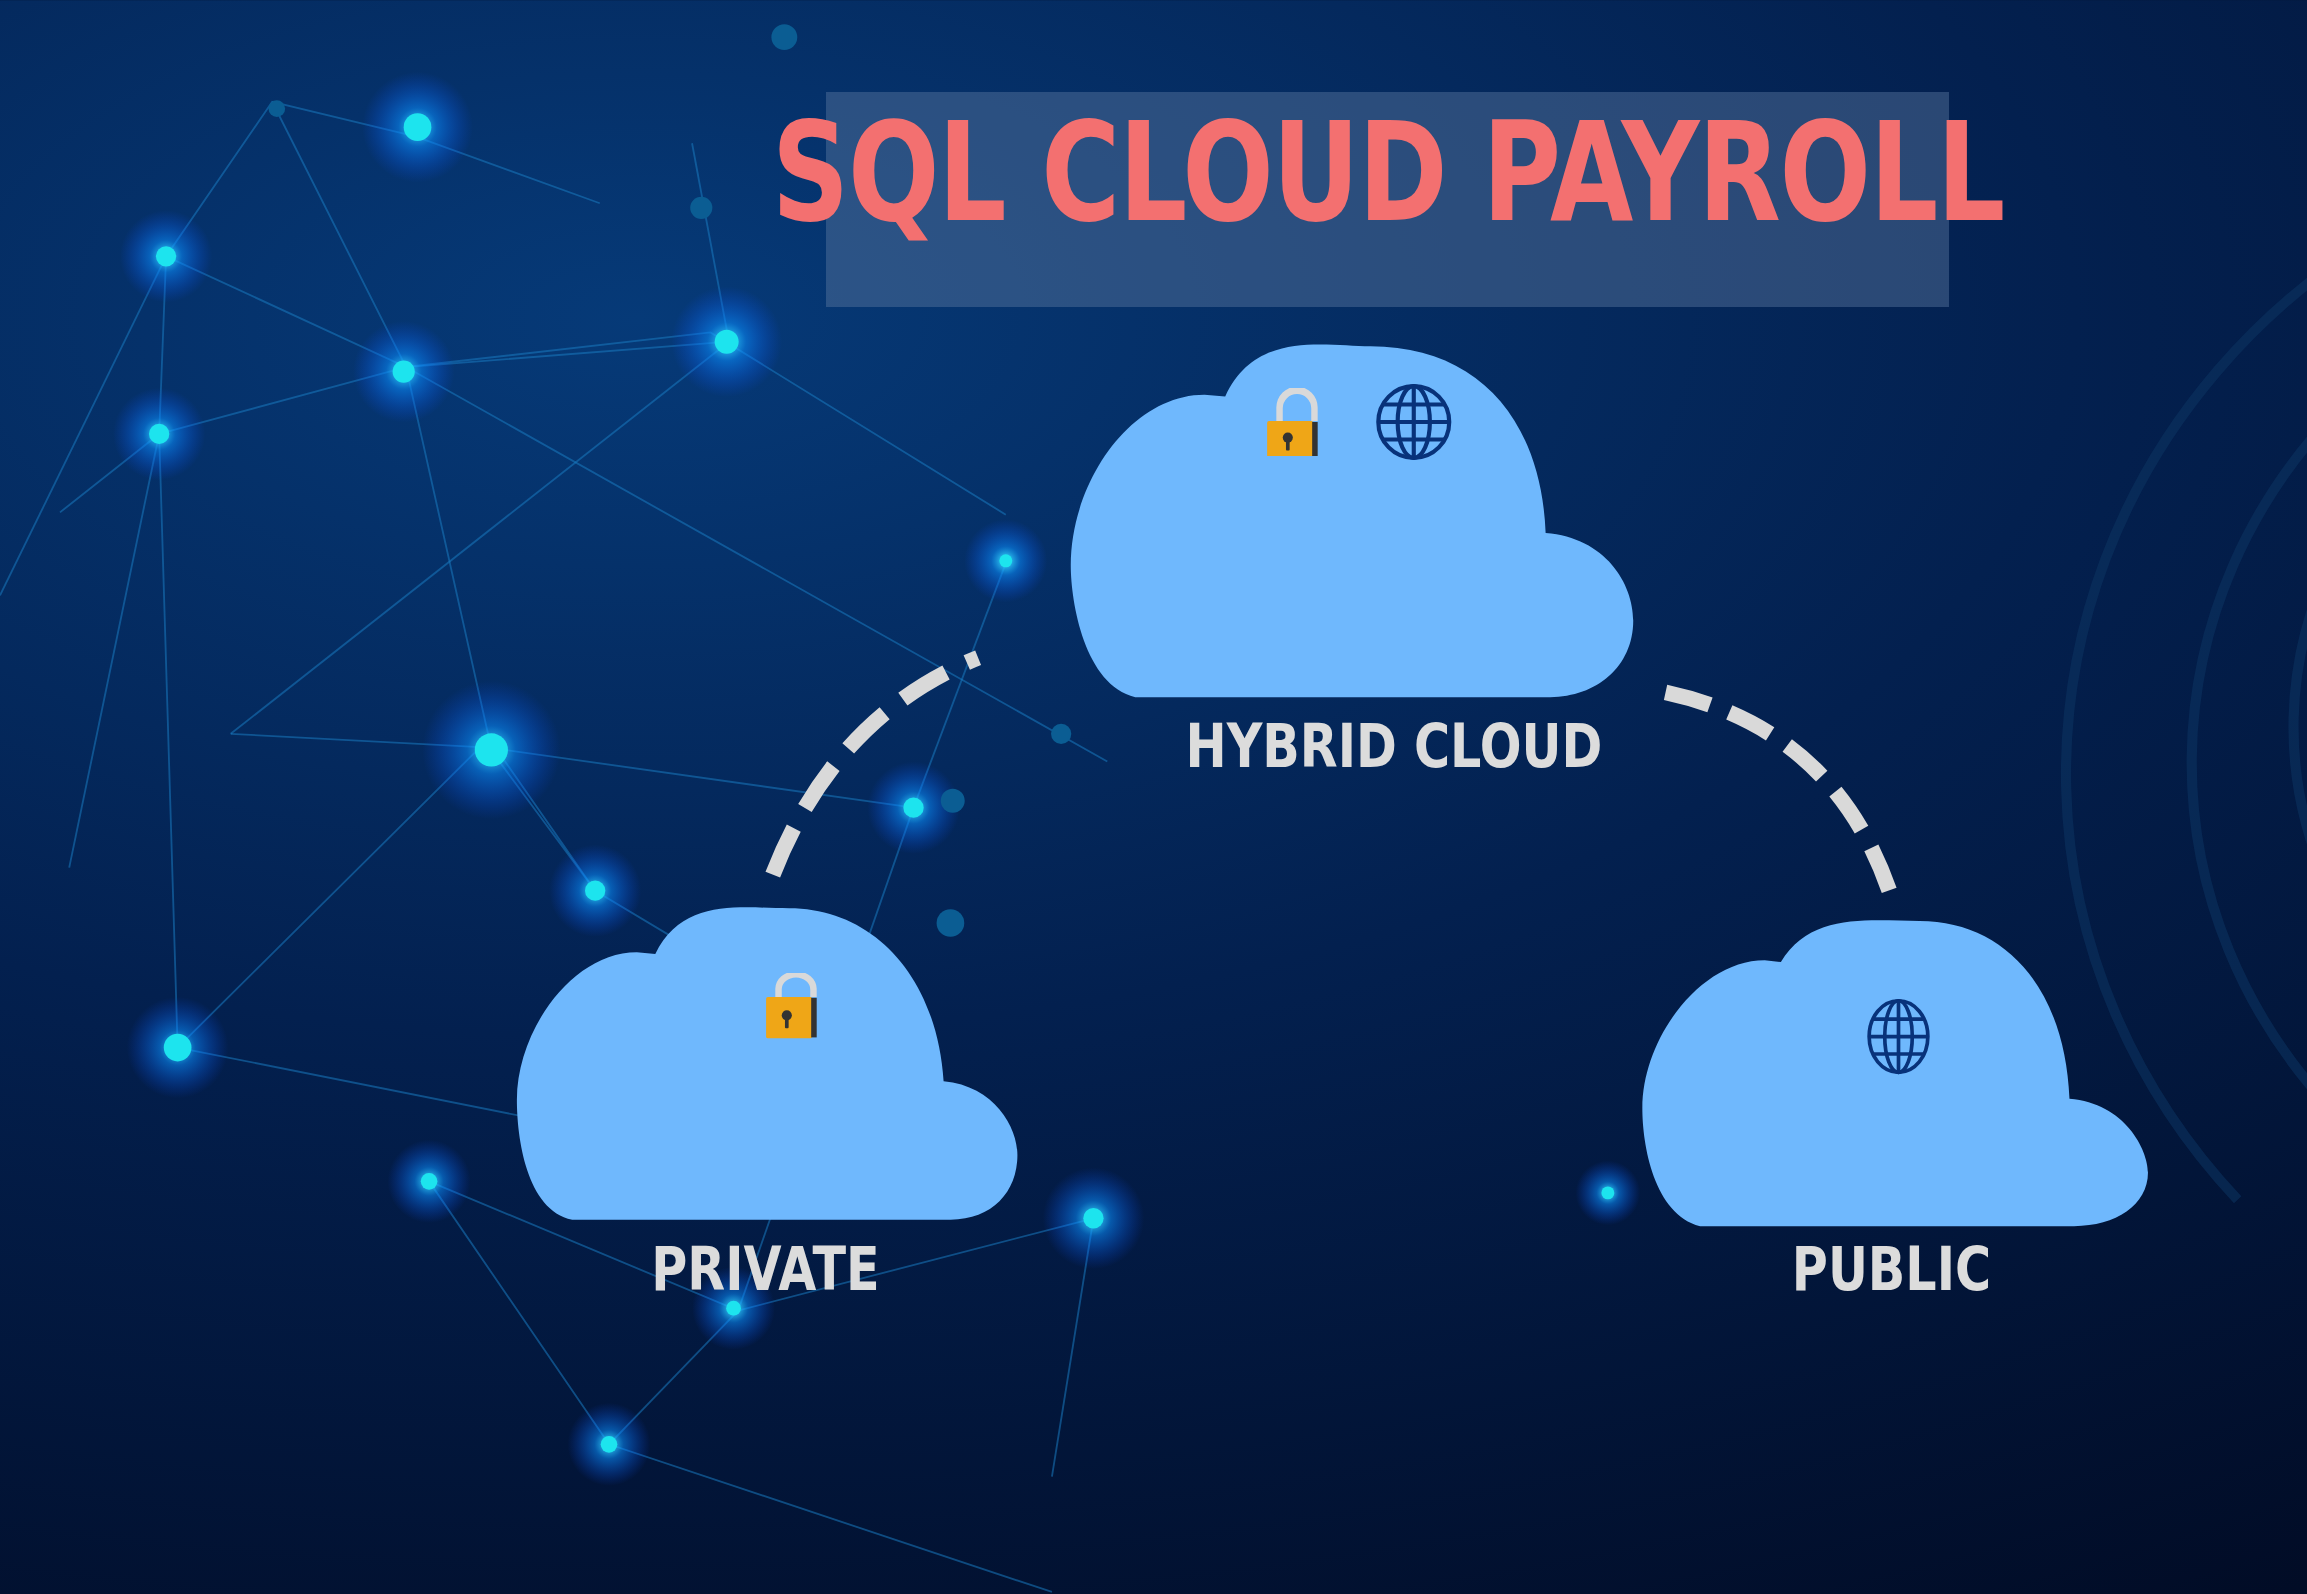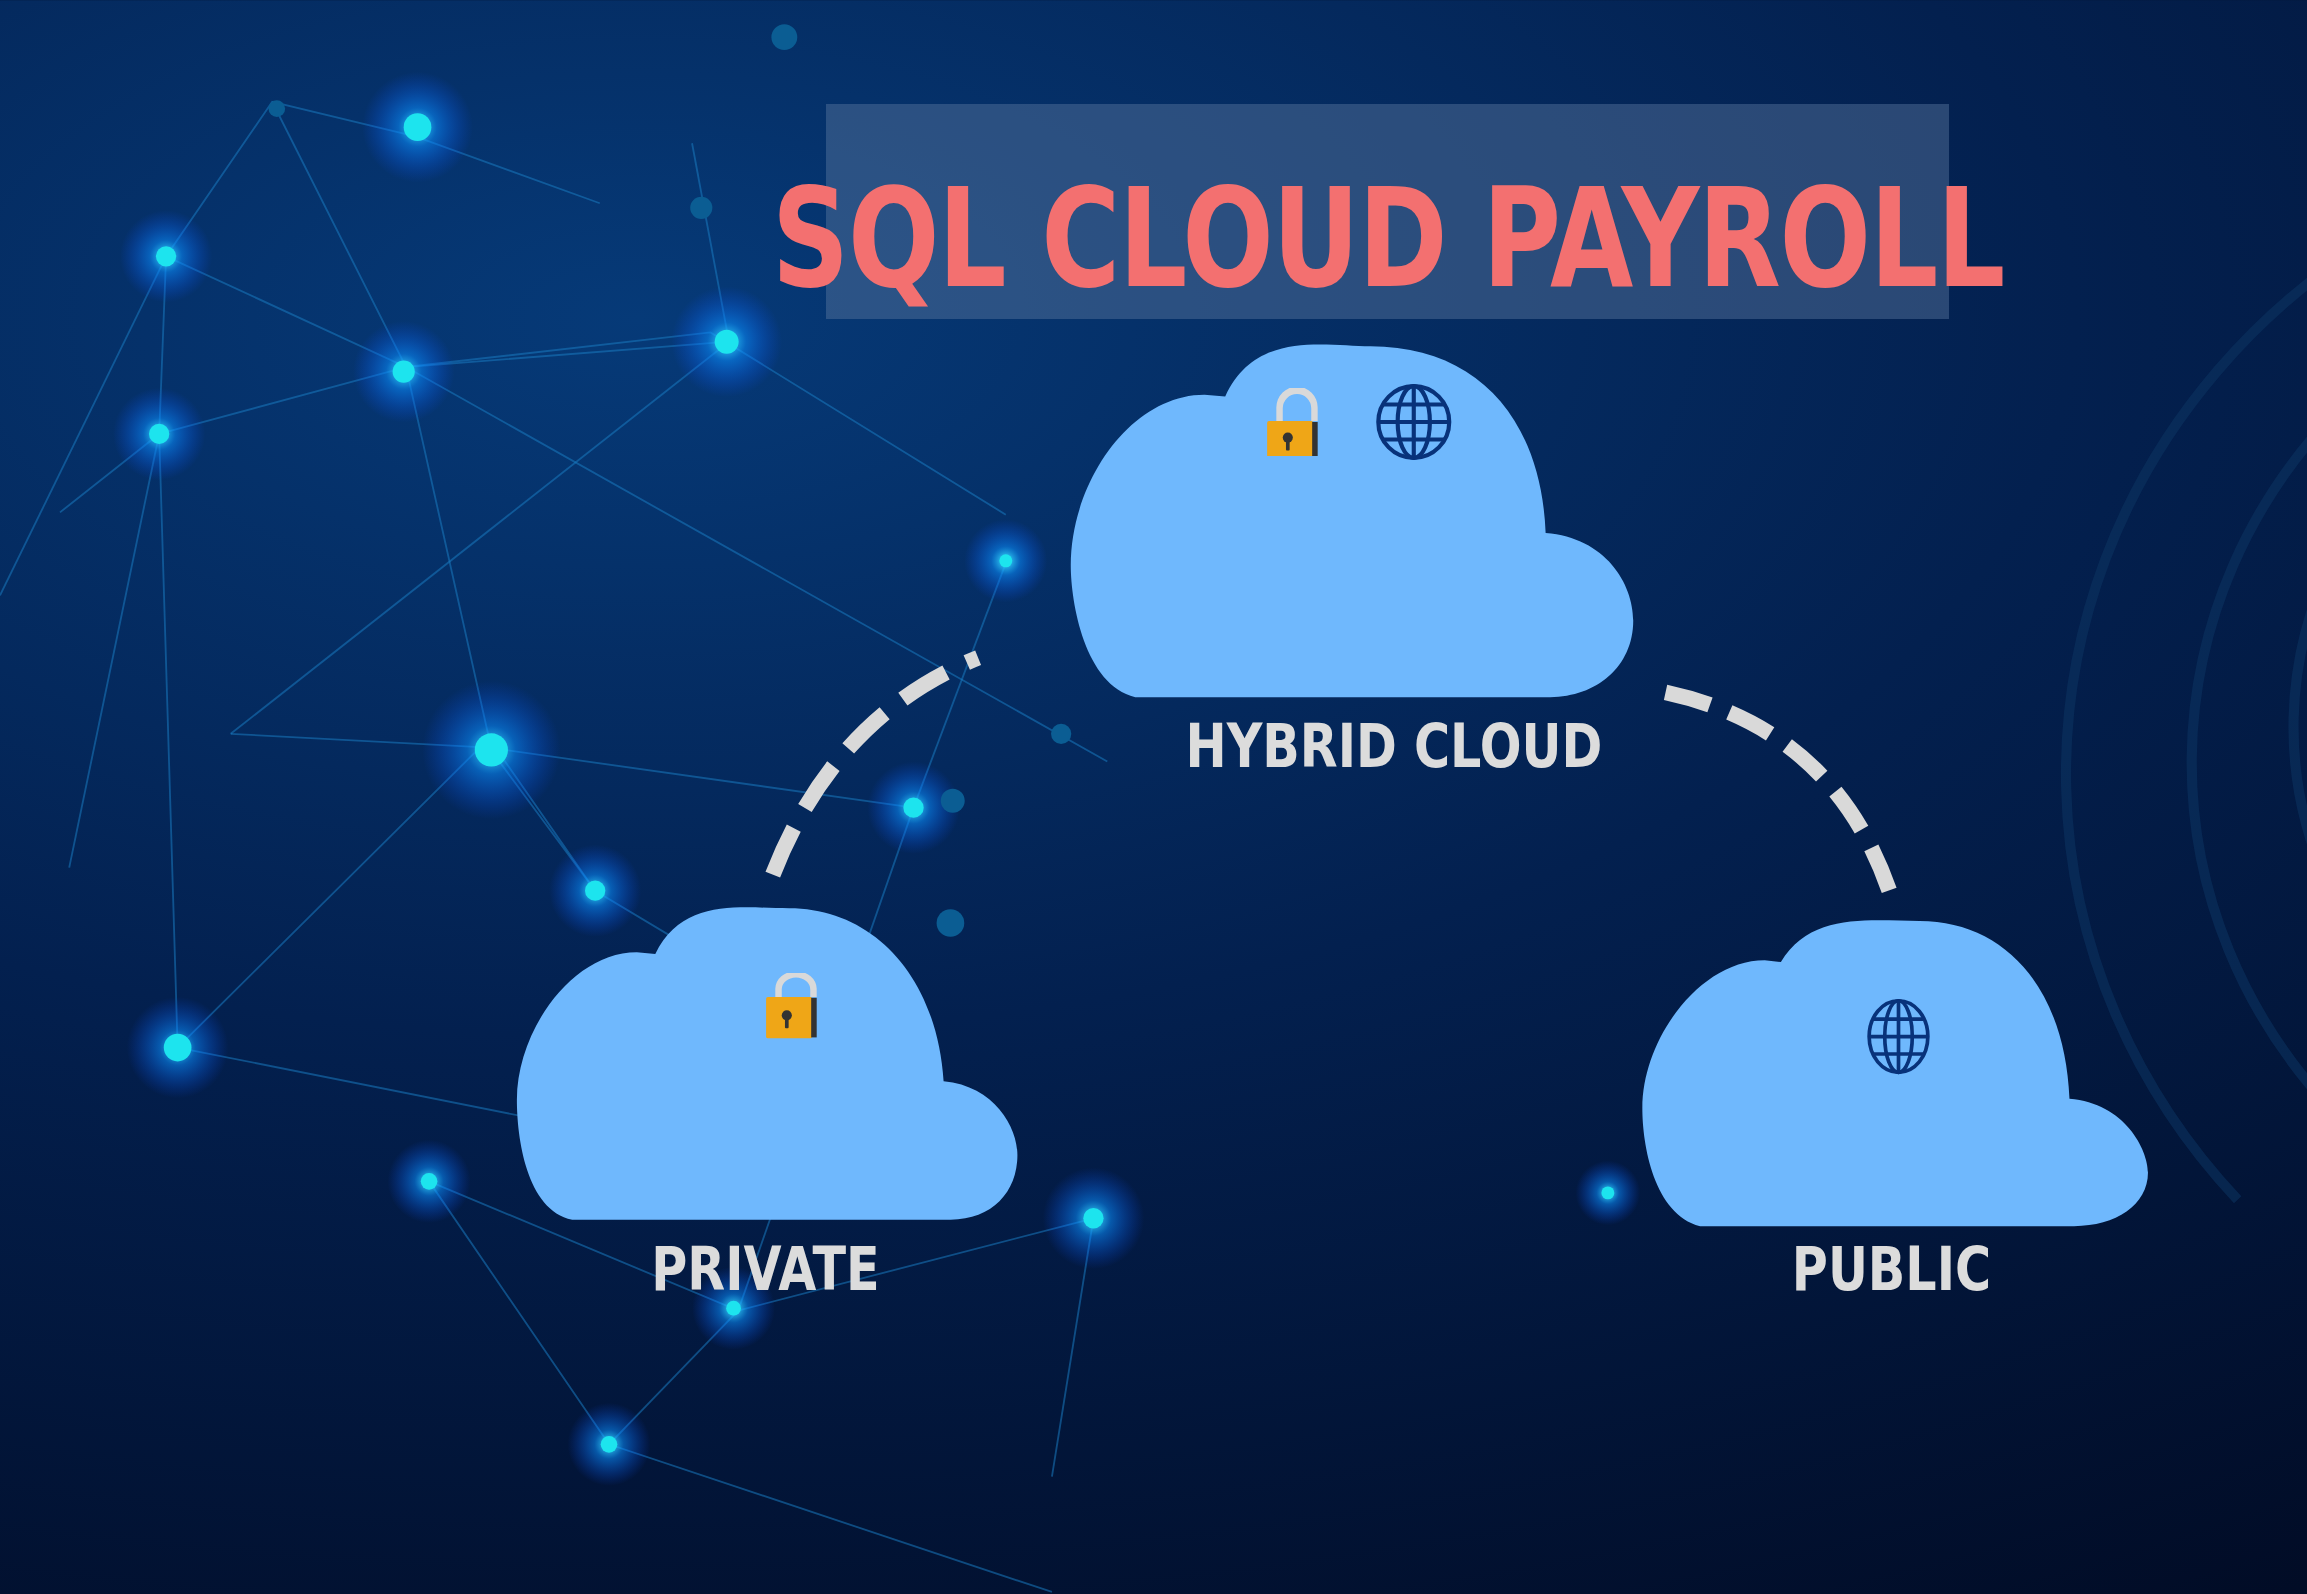--- a/index.html
+++ b/index.html
@@ -1,20 +1,20 @@
 <!DOCTYPE html>
 <html style="font-size:7.4px"><head>
 <meta charset="utf-8">
 <style>
   html, body { margin:0; padding:0; }
   body { width:3189px; height:1595px; overflow:hidden; position:relative;
          background:#021638; font-family:"Liberation Sans", sans-serif; }
   .bg { position:absolute; inset:0; width:3189px; height:1595px; }
-  .title-box { position:absolute; left:826px; top:104px; width:1123px; height:215px;
-               background:rgba(90,120,160,0.45); display:flex; align-items:flex-end; justify-content:center; }
+  .title-box { position:absolute; left:826px; top:92px; width:1123px; height:215px;
+               background:rgba(90,120,160,0.45); display:flex; align-items:flex-start; justify-content:center; }
   .title { color:#f37070; font-weight:700; font-size:138px; letter-spacing:-1.8px;
            transform:scaleX(0.78); white-space:nowrap; font-family:"DejaVu Sans", sans-serif; }
   .label { position:absolute; color:#dcdcdc; font-weight:700; font-family:"DejaVu Sans", sans-serif;
            font-size:60px; white-space:nowrap; transform:scaleX(0.82); transform-origin:center; text-align:center; }
   .cloud-wrap { position:absolute; }
 </style>
 </head>
 <body>
 
 <svg class="bg" viewBox="0 0 6912 3456" xmlns="http://www.w3.org/2000/svg">

